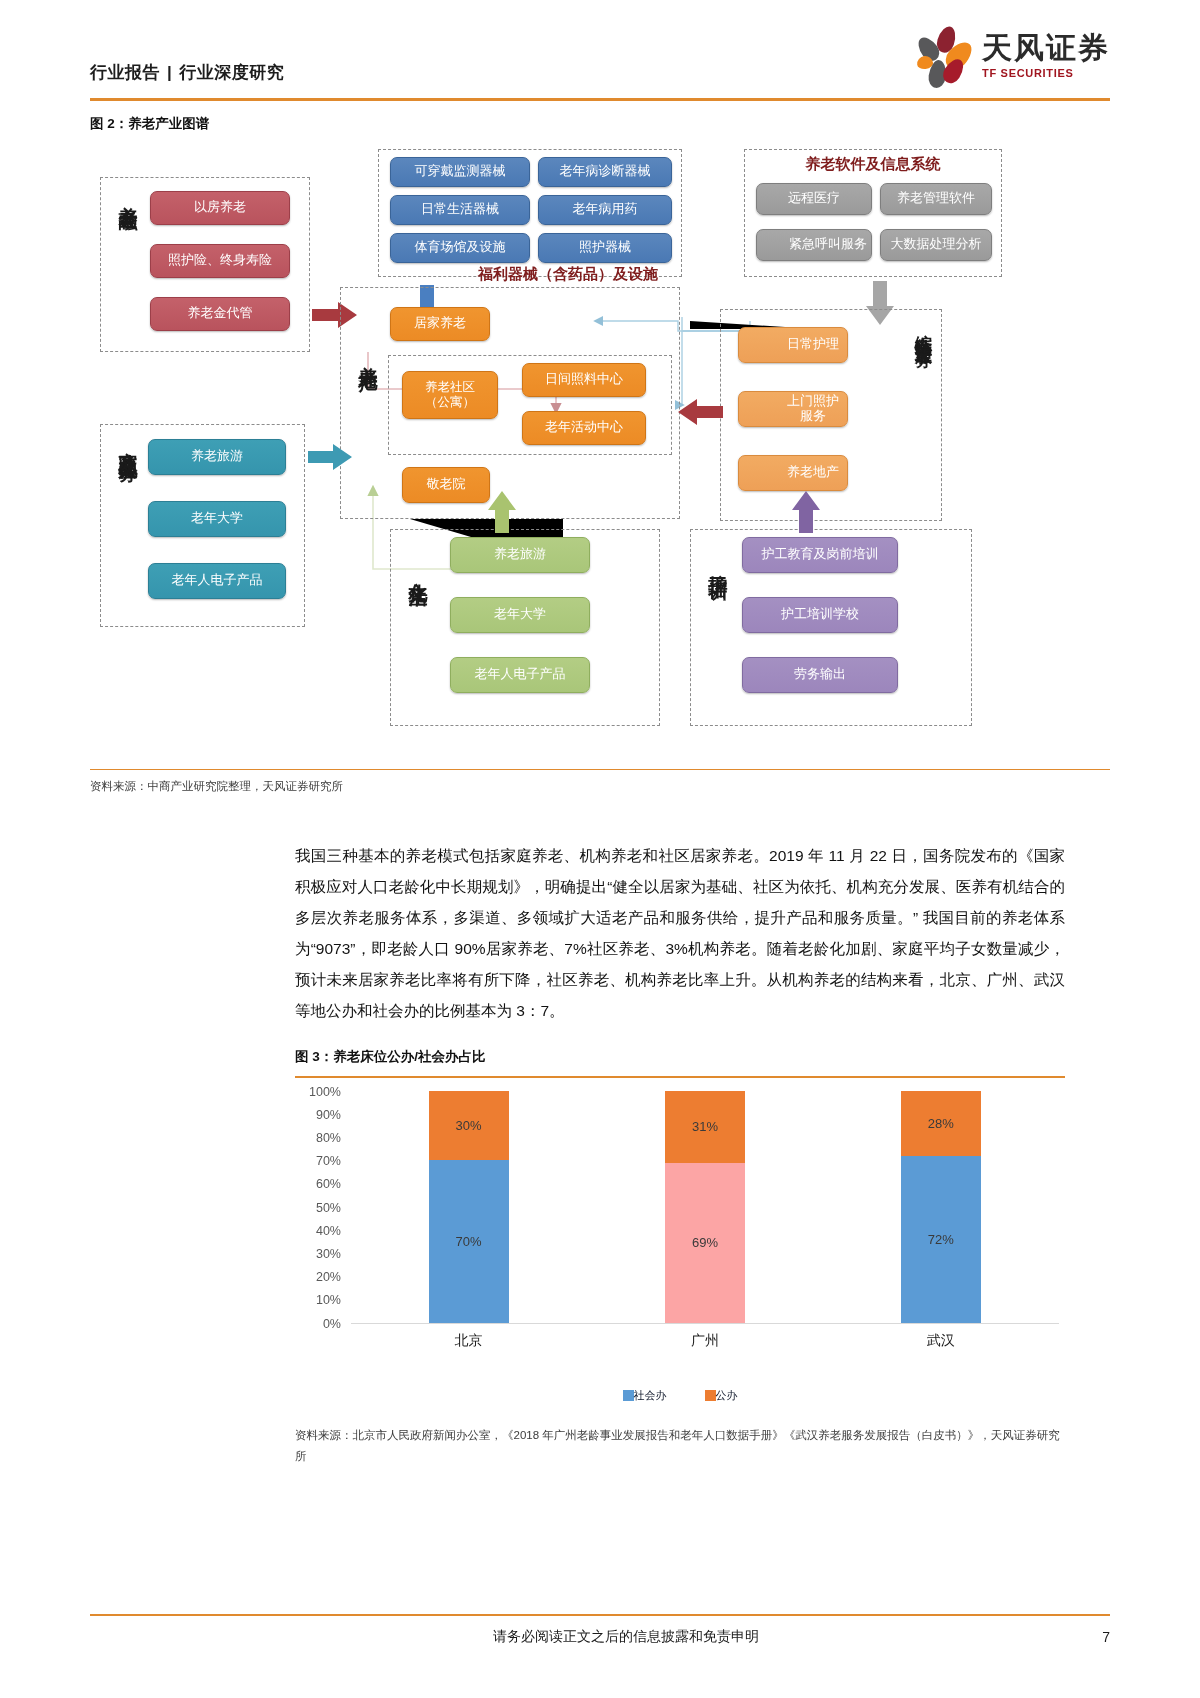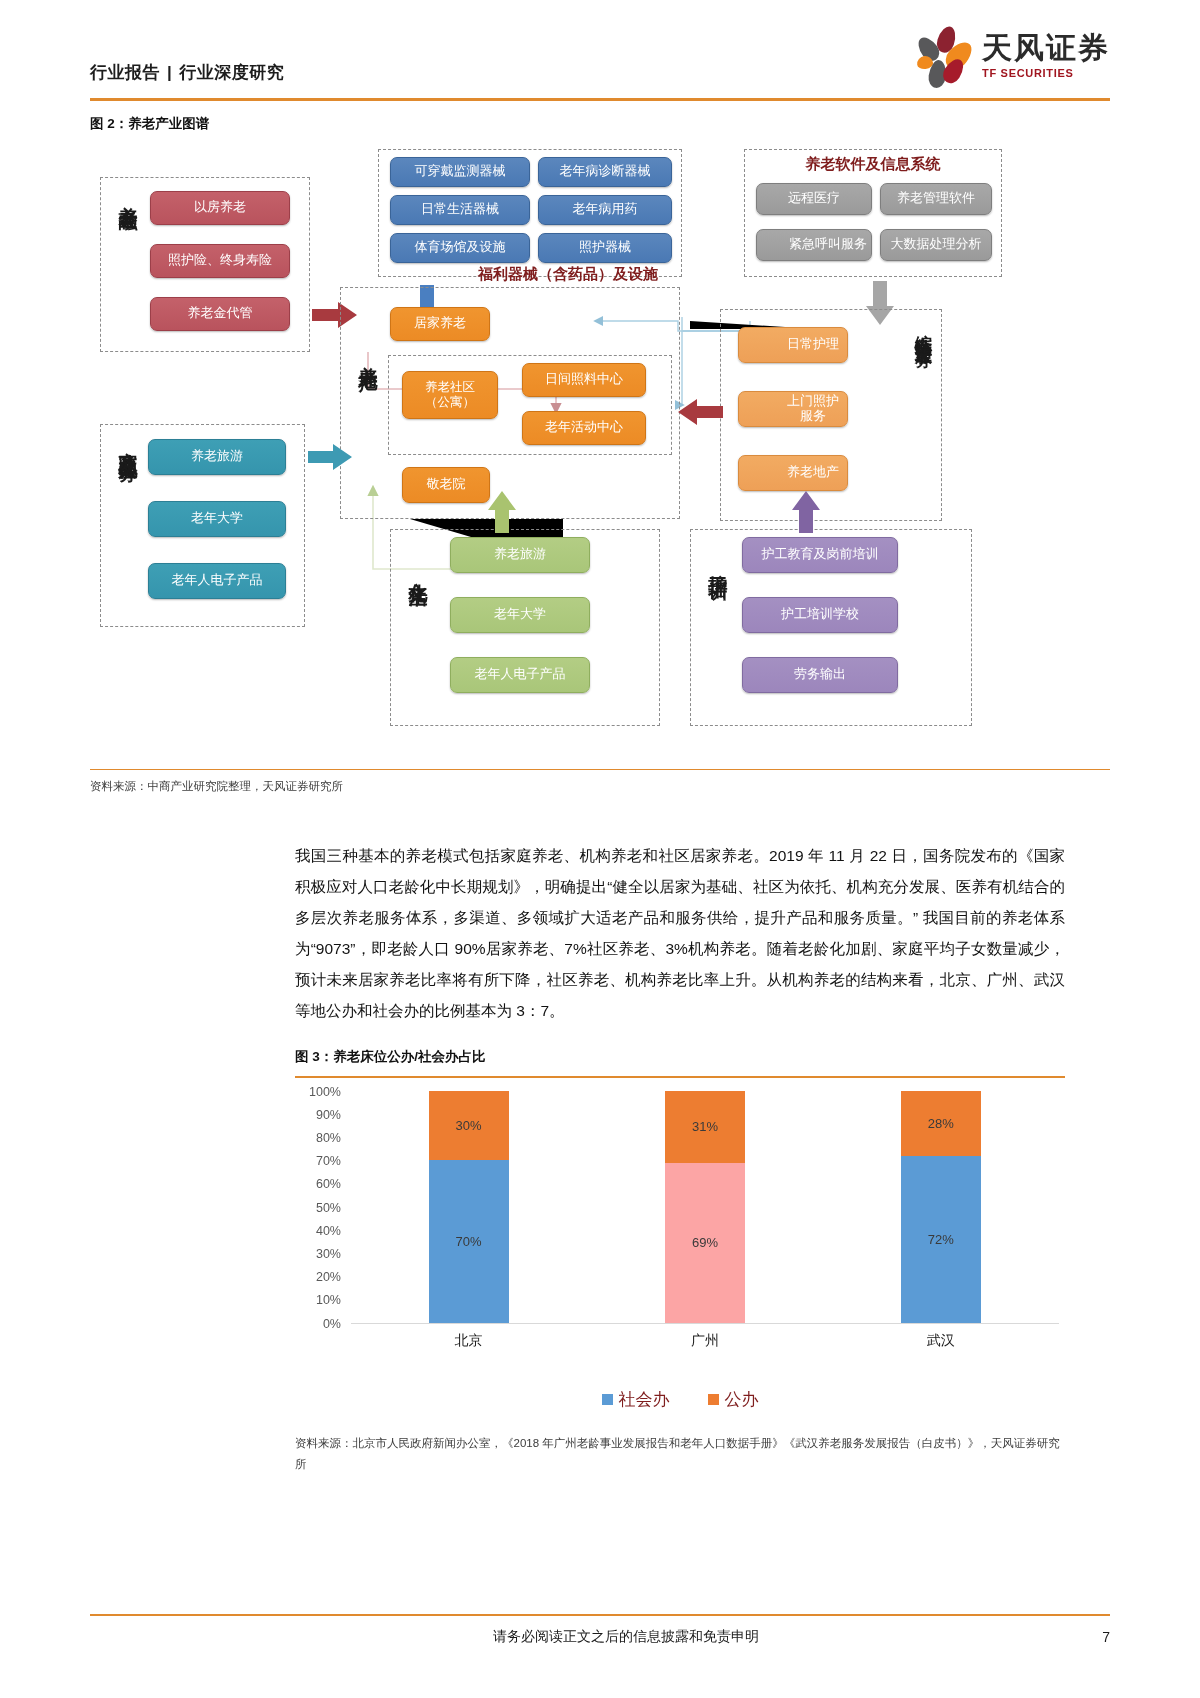--- a/index.html
+++ b/index.html
@@ -75,21 +75,21 @@
            transform:translateY(-50%); }
   .plot { position:absolute; left:56px; top:0; right:6px; height:232px;
           border-bottom:1.5px solid #d9d9d9; }
   .bar { position:absolute; bottom:0; width:80px; }
   .seg { width:100%; position:relative; display:flex; align-items:center;
          justify-content:center; font-size:13px; color:#3a3a3a; }
   .xlabels { position:absolute; left:56px; right:6px; top:240px; height:26px; }
   .xlabel { position:absolute; font-size:14px; color:#1a1a1a;
             transform:translateX(-50%); }
   .legend { display:flex; justify-content:center; gap:38px; margin-top:34px; }
-  .lg-item { display:flex; align-items:center; gap:6px; font-size:17px; color:#7f1d1d;}
+  .lg-item { display:flex; align-items:center; gap:0; font-size:11px; color:#0f172a;}
   .lg-swatch { width:11px; height:11px; }
   .src2 { font-size:11.5px; color:#3c3c3c; margin-top:22px; line-height:1.85; }
 
   
   .footer { position:absolute; left:90px; right:90px; bottom:52px; }
   .foot-rule { height:1.6px; background:#e08a2e; }
   .foot-row { display:flex; align-items:center; justify-content:space-between;
               margin-top:12px; font-size:14px; color:#1a1a1a; }
   .foot-note { flex:1; text-align:center; padding-left:60px; }
   .foot-pg { font-size:14px; color:#1a1a1a; }

